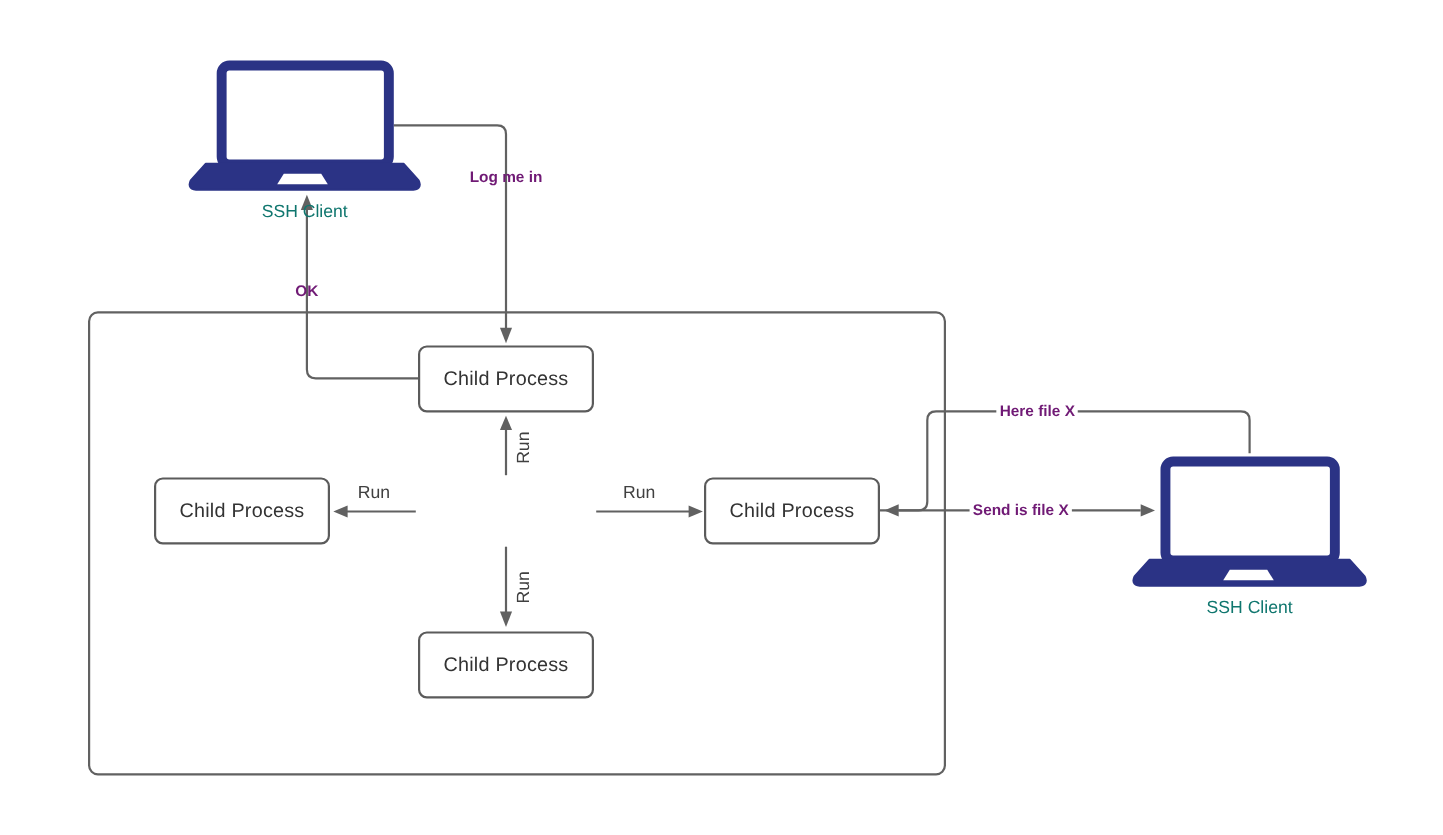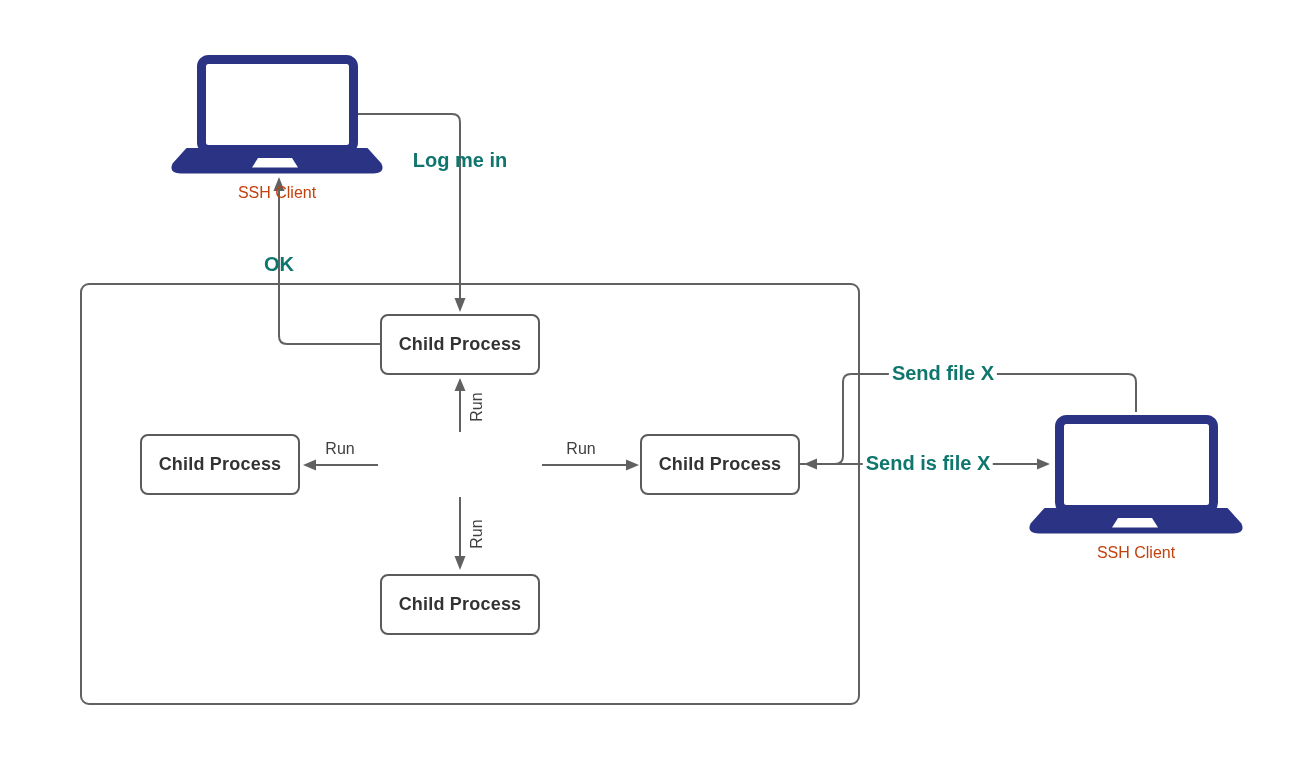--- a/index.html
+++ b/index.html
@@ -19,33 +19,33 @@
   .edges-layer{position:absolute;left:0;top:0;width:1312px;height:759px;}
   .boundary{
     position:absolute;left:80px;top:283px;width:780px;height:422px;
     box-sizing:border-box;border:2px solid var(--line);border-radius:9px;
     background:transparent;
   }
   .node{
     position:absolute;width:160px;height:61px;box-sizing:border-box;
     background:#ffffff;border:2px solid var(--box-border);border-radius:8px;
     display:flex;align-items:center;justify-content:center;
-    font-weight:bold;font-size:18px;color:var(--text);
+    font-weight:normal;font-size:18px;color:var(--text);
     letter-spacing:0.2px;white-space:nowrap;
   }
   .edge-label{
     position:absolute;transform:translate(-50%,-50%);
-    font-weight:bold;font-size:20px;color:#0f766e;white-space:nowrap;
+    font-weight:bold;font-size:14px;color:#701a75;white-space:nowrap;
   }
   .edge-label.plain{font-weight:normal;font-size:16px;color:#404040;}
   .edge-label.masked{background:#ffffff;padding:0 3px;}
   .edge-label.vertical{transform:translate(-50%,-50%) rotate(-90deg);}
   .device-label{
     position:absolute;transform:translate(-50%,-50%);
-    font-size:16px;color:#c2410c;white-space:nowrap;
+    font-size:16px;color:#0f766e;white-space:nowrap;
   }
 </style>
 </head>
 <body>
 
 <div class="canvas">
 
   <div class="boundary"></div>
 
   <svg class="edges-layer" width="1312" height="759" viewBox="0 0 1312 759">
@@ -121,17 +121,17 @@
   <div class="edge-label" style="left:279px;top:264px;text-align:center;">OK</div>
 
   <div class="edge-label plain" style="left:340px;top:449px;">Run</div>
 
   <div class="edge-label plain" style="left:581px;top:449px;">Run</div>
 
   <div class="edge-label plain vertical" style="left:477px;top:407px;">Run</div>
 
   <div class="edge-label plain vertical" style="left:477px;top:534px;">Run</div>
 
-  <div class="edge-label masked" style="left:943px;top:373px;">Send file X</div>
+  <div class="edge-label masked" style="left:943px;top:373px;">Here file X</div>
 
   <div class="edge-label masked" style="left:928px;top:463px;">Send is file X</div>
 
 </div>
 
 </body></html>

